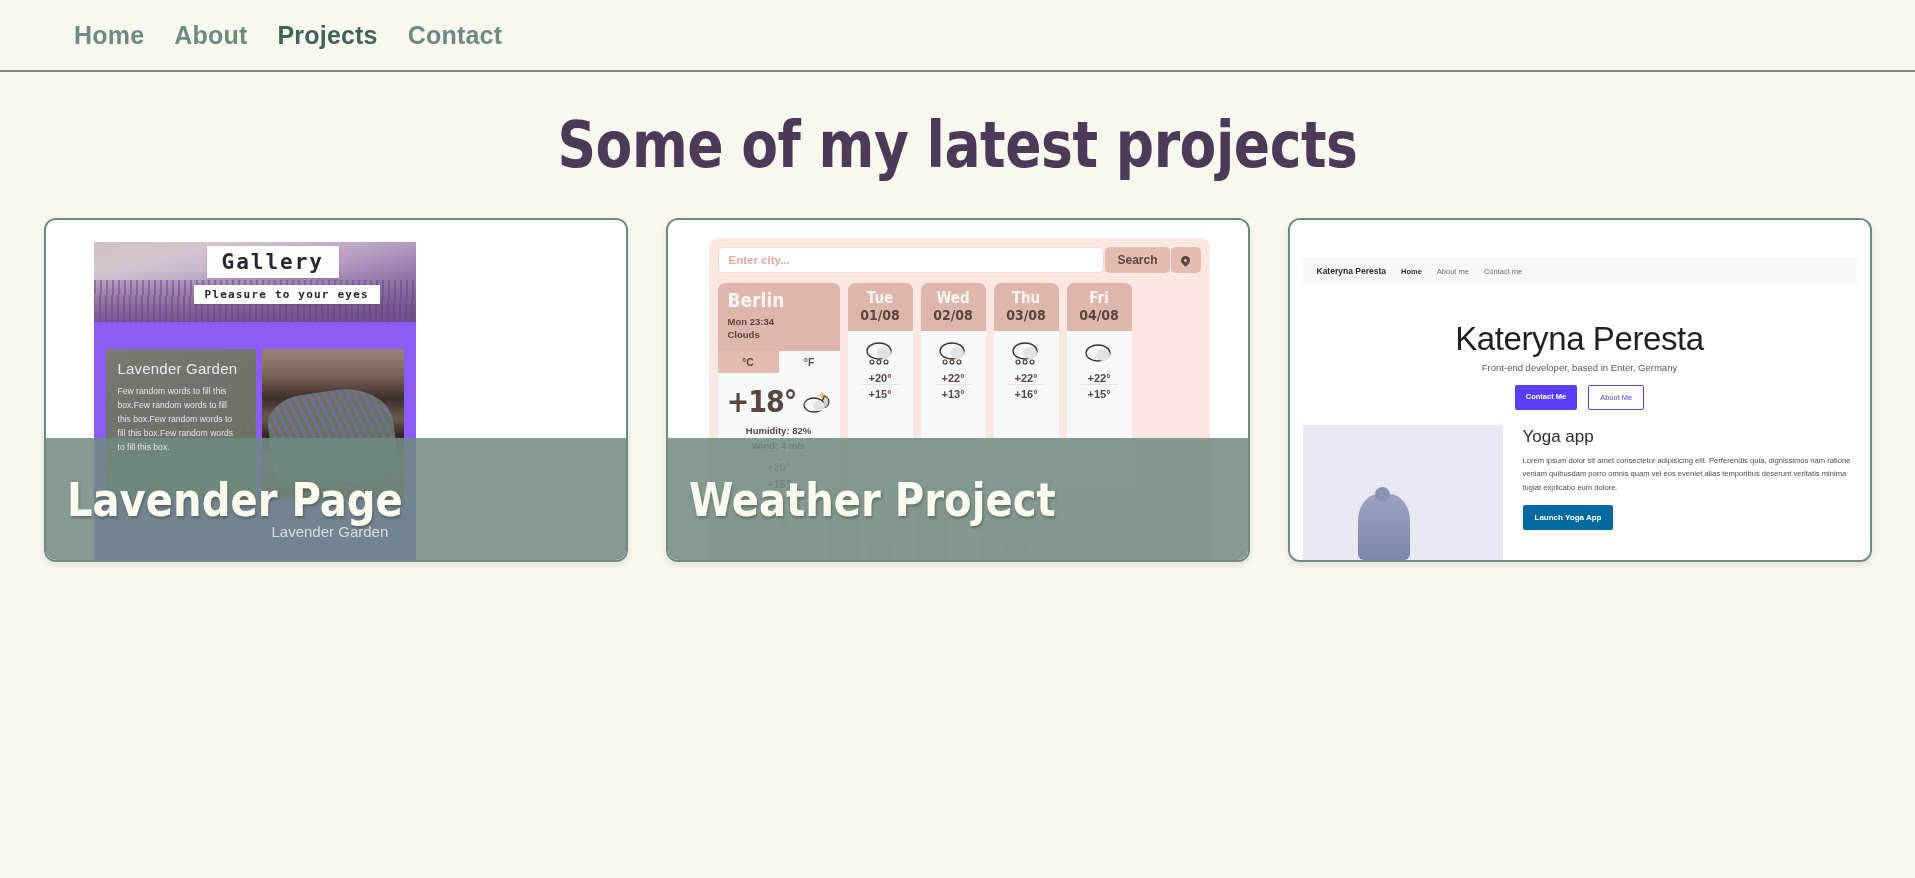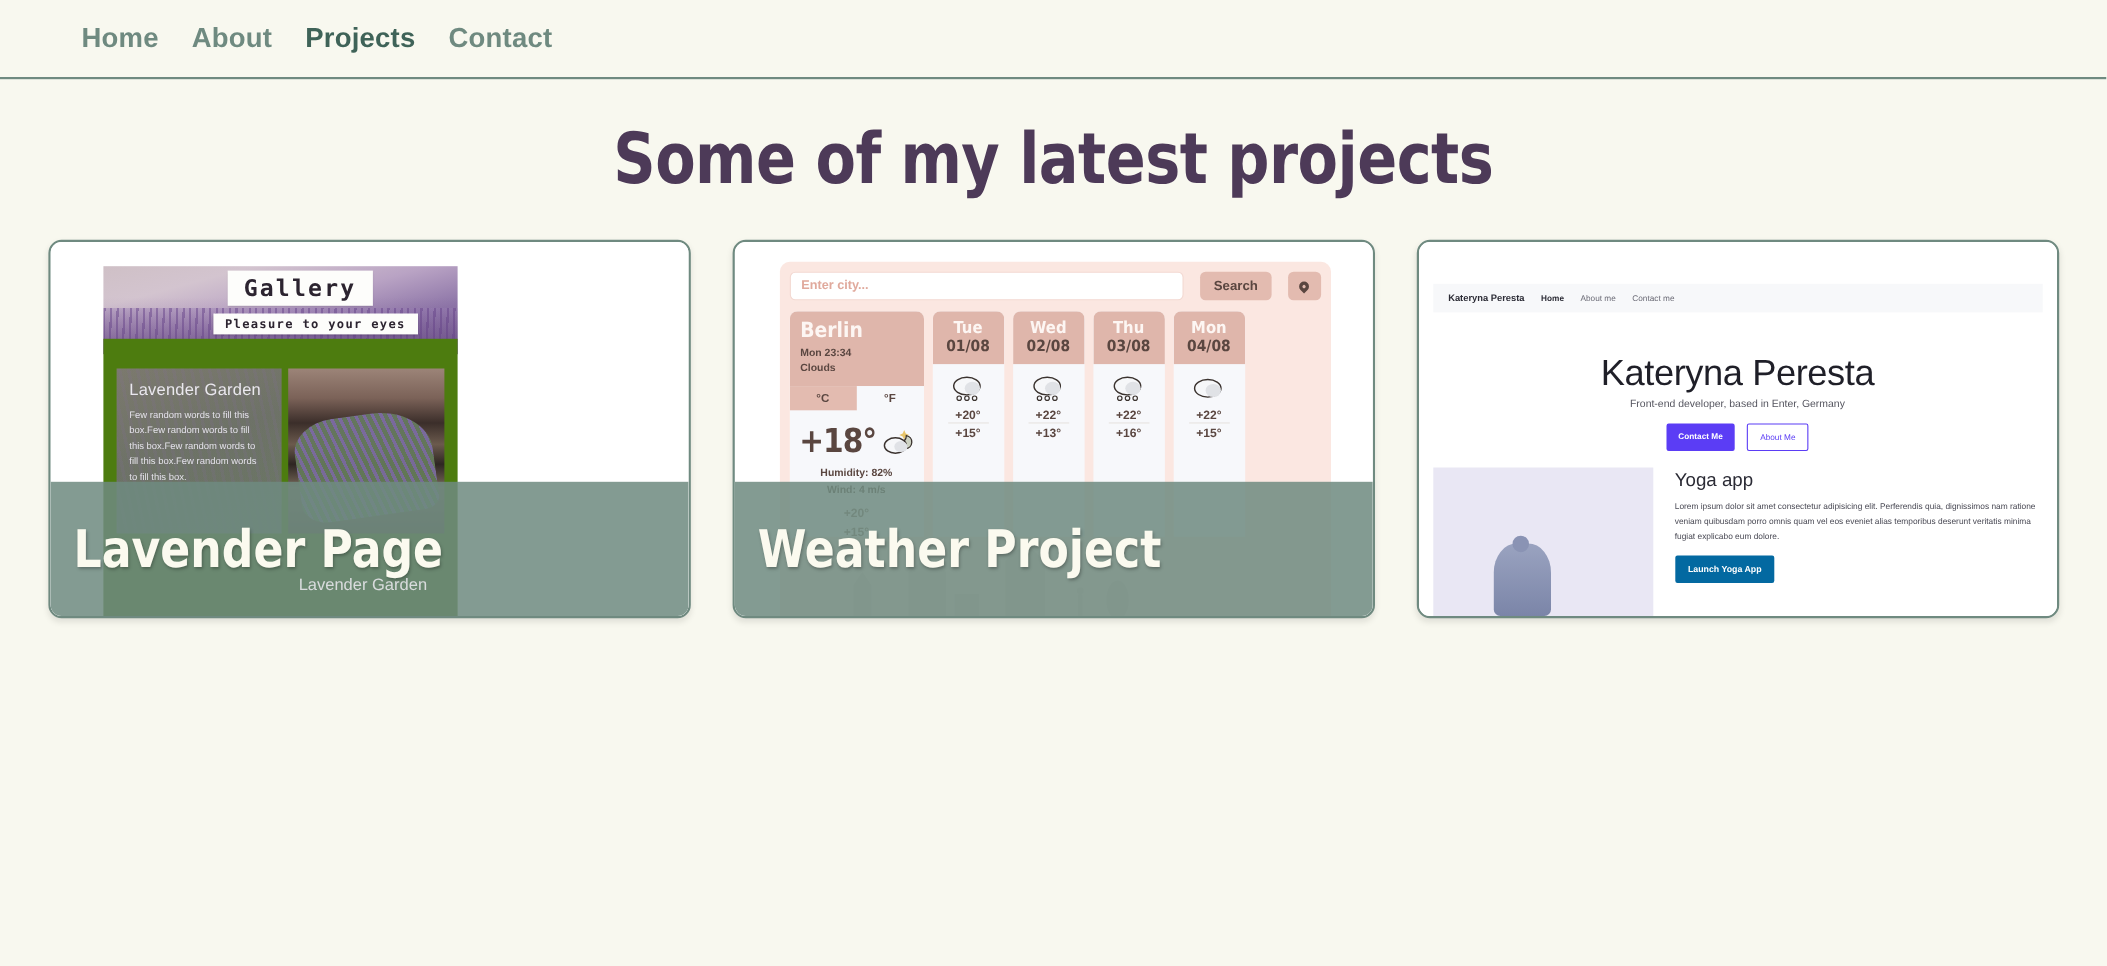--- a/index.html
+++ b/index.html
@@ -110,22 +110,22 @@
   }
   .lav-badge-title {
     left: 113px; top: 4px; padding: 4px 15px;
     font-size: 21px; letter-spacing: 2px;
   }
   .lav-badge-sub {
     left: 100px; top: 43px; padding: 3px 11px;
     font-size: 11px; letter-spacing: 1.2px;
   }
   .lav-body {
-    position: absolute; left: 48px; top: 88px; width: 322px; bottom: 0;
-    background: #4d7c0f;
+    position: absolute; left: 48px; top: 102px; width: 322px; bottom: 0;
+    background: #8b5cf6;
   }
   .lav-textbox {
     position: absolute; left: 12px; top: 27px; width: 150px; height: 150px;
     background: linear-gradient(160deg,#7e7d6d 0%,#6f7566 45%,#6a7a62 100%);
     overflow: hidden;
   }
   .lav-textbox::before {
     content:"";
     position:absolute; inset:0;
     background: repeating-linear-gradient(78deg, rgba(120,95,150,.35) 0 3px, rgba(90,70,120,.12) 3px 8px);
@@ -160,21 +160,21 @@
   }
 
   
   .wx-wrap { position: absolute; inset: 0; background: #ffffff; }
   .wx-app {
     position: absolute; left: 41px; top: 18px; right: 38px; bottom: -40px;
     background: #fbe7e1;
     border-radius: 9px;
     padding: 9px;
   }
-  .wx-searchrow { display: flex; gap: 15px; align-items: center; }
+  .wx-searchrow { display: flex; gap: 1px; align-items: center; }
   .wx-input {
     flex: 1; height: 26px; background: #fff;
     border: 1px solid #f3d9d2; border-radius: 5px;
     display: flex; align-items: center; padding-left: 10px;
     font-weight: bold; font-size: 11.5px; color: #e0a99c;
   }
   .wx-btn {
     height: 26px; background: #e3bbb0; border-radius: 5px;
     display: flex; align-items: center; justify-content: center;
     font-weight: bold; font-size: 12px; color: #5a4640;
@@ -379,21 +379,21 @@
                   <circle cx="16" cy="22" r="2" fill="none" stroke="#3b332f" stroke-width="1.1"></circle>
                   <circle cx="23" cy="22" r="2" fill="none" stroke="#3b332f" stroke-width="1.1"></circle>
                 </svg>
               </div>
               <div class="wx-hi">+22°</div>
               <div class="wx-lo">+16°</div>
             </div>
 
             <div class="wx-day">
               <div class="wx-day-head">
-                <div class="wx-dn">Mon</div>
+                <div class="wx-dn">Fri</div>
                 <div class="wx-dd">04/08</div>
               </div>
               <div class="wx-ico">
                 <svg width="34" height="26" viewBox="0 0 34 26">
                   <ellipse cx="16" cy="13" rx="12" ry="8" fill="#f6f7f9" stroke="#3b332f" stroke-width="1.3"></ellipse>
                   <ellipse cx="21" cy="15" rx="7" ry="6" fill="#e0e2e6"></ellipse>
                 </svg>
               </div>
               <div class="wx-hi">+22°</div>
               <div class="wx-lo">+15°</div>

